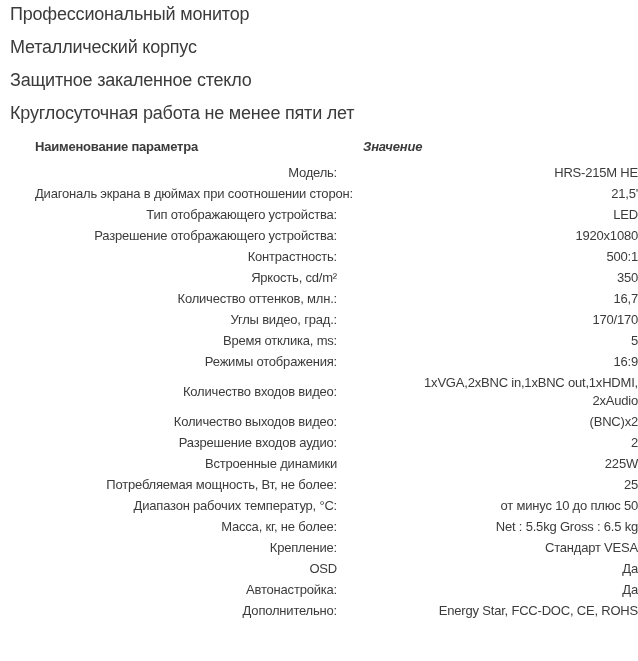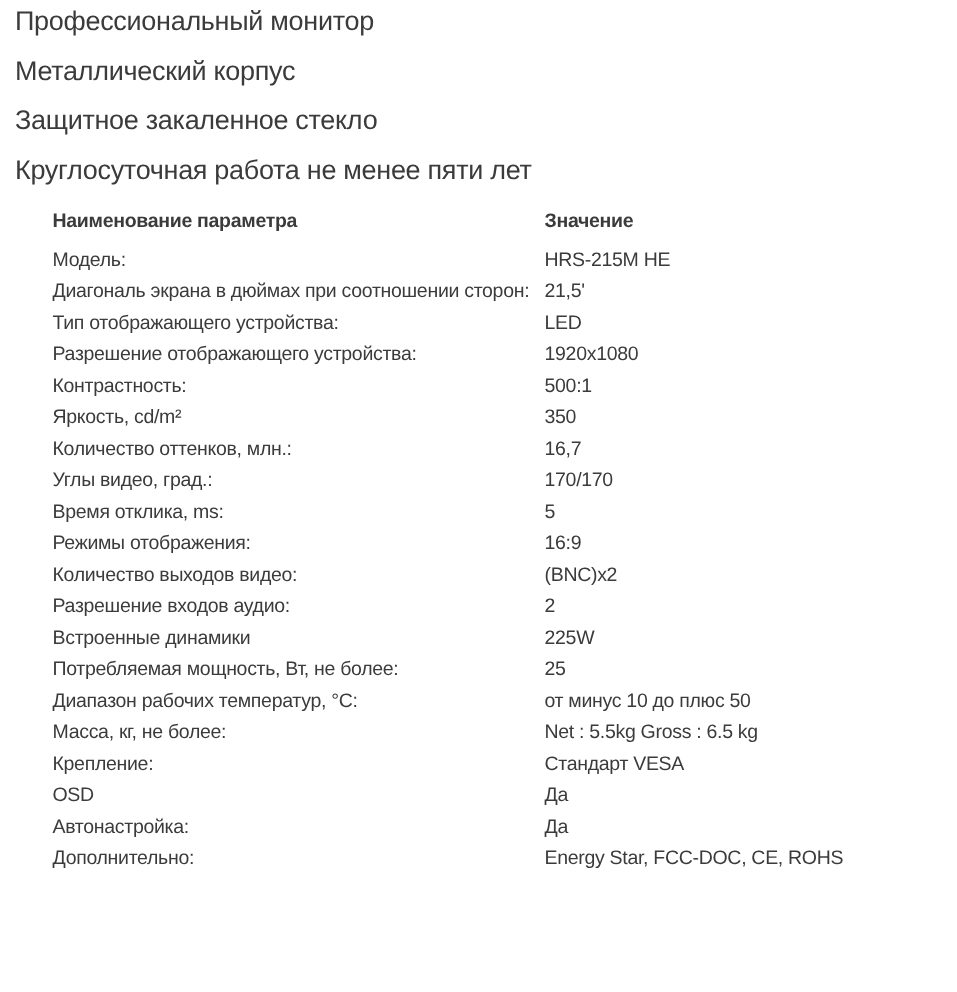--- a/index.html
+++ b/index.html
@@ -36,41 +36,44 @@
   .spec-header .h-param {
     width: 327px;
     padding-left: 25px;
     flex: 0 0 327px;
     white-space: nowrap;
   }
   .spec-header .h-value {
     flex: 1;
     text-indent: 26px;
     white-space: nowrap;
+    font-style: italic;
   }
   .spec-row {
     display: flex;
     align-items: center;
     min-height: 21px;
     font-size: 13px;
     letter-spacing: -0.2px;
   }
   .spec-row .cell-param {
     width: 327px;
     flex: 0 0 327px;
     padding-left: 25px;
     line-height: 21px;
     white-space: nowrap;
+    text-align: right;
   }
   .spec-row .cell-value {
     flex: 1;
     line-height: 18px;
     padding: 1.5px 0;
     text-indent: 26px;
     white-space: pre-line;
+    text-align: right;
   }
 </style>
 </head>
 <body>
 
 <div class="page">
 
   <div class="intro">
     <p>Профессиональный монитор</p>
     <p>Металлический корпус</p>
@@ -128,20 +131,25 @@
     <div class="cell-param">Время отклика, ms:</div>
     <div class="cell-value">5</div>
   </div>
 
   <div class="spec-row">
     <div class="cell-param">Режимы отображения:</div>
     <div class="cell-value">16:9</div>
   </div>
 
 
+  <div class="spec-row">
+    <div class="cell-param">Количество входов видео:</div>
+    <div class="cell-value">1xVGA,2xBNC in,1xBNC out,1xHDMI,
+2xAudio</div>
+  </div>
 
   <div class="spec-row">
     <div class="cell-param">Количество выходов видео:</div>
     <div class="cell-value">(BNC)x2</div>
   </div>
 
   <div class="spec-row">
     <div class="cell-param">Разрешение входов аудио:</div>
     <div class="cell-value">2</div>
   </div>

